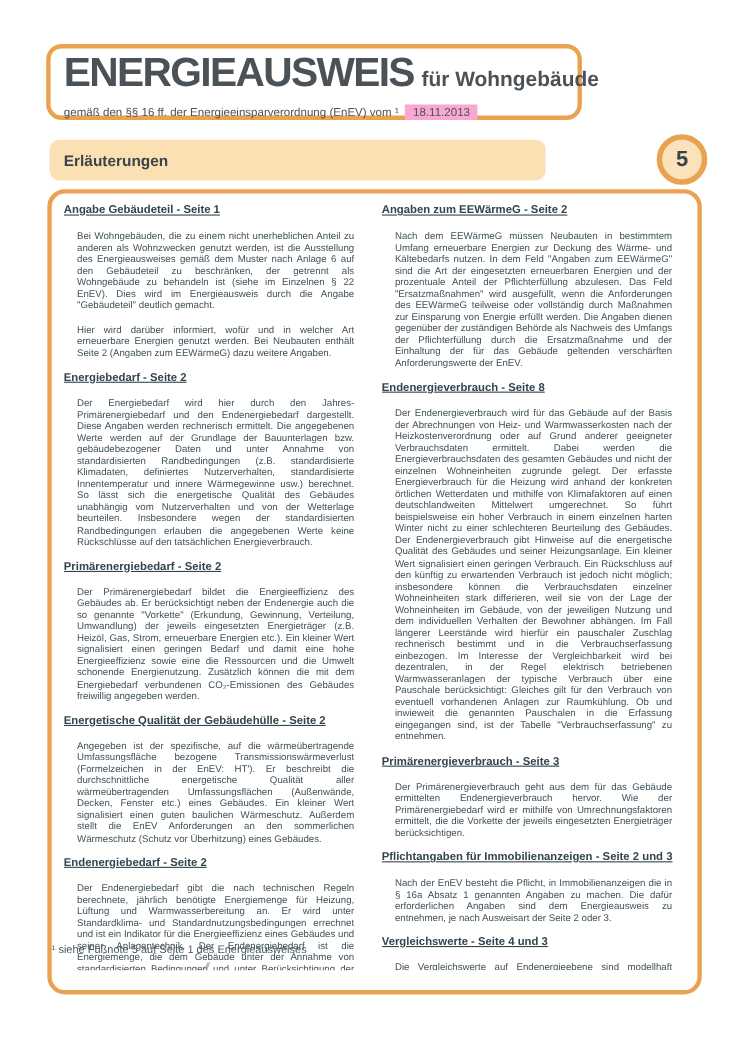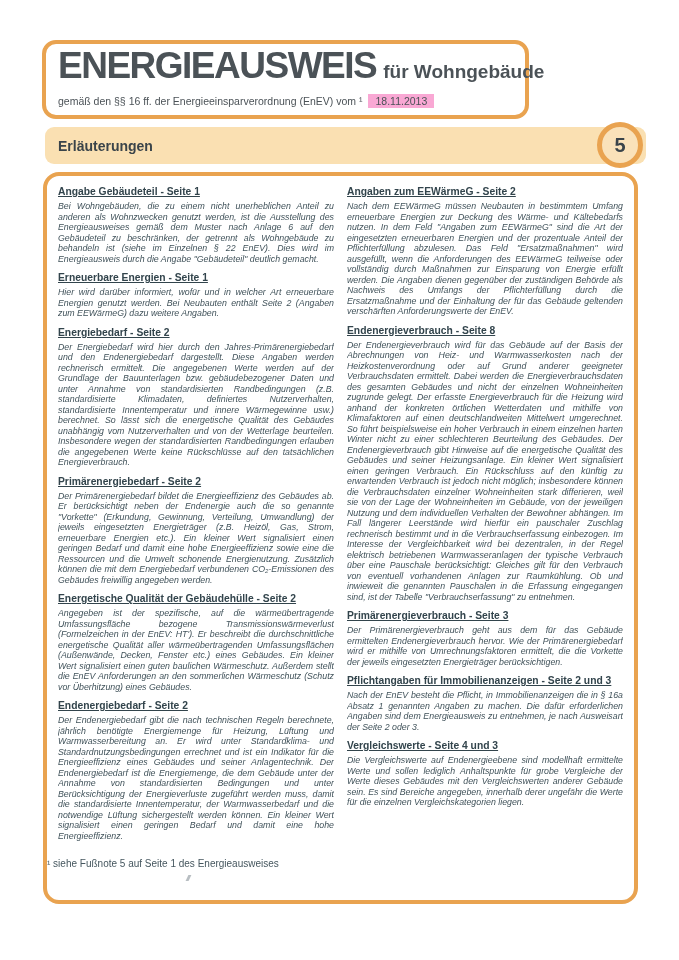--- a/index.html
+++ b/index.html
@@ -6,42 +6,42 @@
   .page{
     position:relative;
     width:679px;height:960px;
     background:#ffffff;
     font-family:"Liberation Sans", sans-serif;
     color:#40525a;
     overflow:hidden;
   }
   
   .header-box{
-    position:absolute;left:42px;top:40px;width:487px;height:79px;
+    position:absolute;left:42px;top:40px;width:487px;height:69px;
     border:4px solid #E9A350;border-radius:14px;
     box-sizing:border-box;background:#fff;
     padding:2px 0 0 12px;
   }
   .title-row{white-space:nowrap;line-height:40px;}
   .main-title{
     font-size:37px;font-weight:700;letter-spacing:-1.5px;color:#4b5257;
   }
   .title-suffix{
     font-size:19px;font-weight:700;color:#4b5257;margin-left:7px;
   }
   .subtitle-row{
     margin-top:1px;font-size:10.5px;color:#4b5257;white-space:nowrap;
   }
   .date-box{
     display:inline-block;background:#f9a8d4;color:#4b5257;
     padding:1px 7px;margin-left:6px;font-size:10.5px;
   }
   
   .section-bar{
-    position:absolute;left:45px;top:127px;width:601px;height:37px;
+    position:absolute;left:45px;top:127px;width:451px;height:37px;
     background:#FAE0B2;border-radius:9px;box-sizing:border-box;
     display:flex;align-items:center;padding-left:13px;
   }
   .section-bar-label{font-size:14px;font-weight:700;color:#3a444a;}
   .page-circle{
     position:absolute;left:597px;top:122px;width:36px;height:36px;
     border:5px solid #E9A350;border-radius:50%;
     background:#FAE2BA;display:flex;align-items:center;justify-content:center;
     font-size:20px;font-weight:700;color:#3a444a;
   }
@@ -55,22 +55,22 @@
   }
   .column{flex:1 1 0;min-width:0;overflow:hidden;}
   .section{margin:0;}
   .section-heading{
     margin:8px 0 4px 0;
     font-size:10.3px;font-weight:700;color:#32444c;
     text-decoration:underline;
   }
   .section:first-child .section-heading{margin-top:1px;}
   .section-paragraph{
-    margin:0;font-size:8.8px;line-height:10.5px;
-    text-align:justify;color:#40525a;font-style:italic;
+    margin:12px;font-size:8.8px;line-height:10.5px;
+    text-align:justify;color:#40525a;
   }
   
   .footnote{
     position:absolute;left:47px;top:858px;
     font-size:10px;color:#45565e;
   }
   .speck{
     position:absolute;left:187px;top:875px;width:3px;height:6px;
     background:#9aa3a8;transform:skewX(-25deg);opacity:.7;
   }
@@ -98,21 +98,20 @@
   </div>
 
   <div class="content-box">
 
     <div class="column">
       <div class="section">
         <h3 class="section-heading">Angabe Gebäudeteil - Seite 1</h3>
         <p class="section-paragraph">Bei Wohngebäuden, die zu einem nicht unerheblichen Anteil zu anderen als Wohnzwecken genutzt werden, ist die Ausstellung des Energieausweises gemäß dem Muster nach Anlage 6 auf den Gebäudeteil zu beschränken, der getrennt als Wohngebäude zu behandeln ist (siehe im Einzelnen § 22 EnEV). Dies wird im Energieausweis durch die Angabe "Gebäudeteil" deutlich gemacht.</p>
       </div>
       <div class="section">
-        <h3 class="section-heading">Erneuerbare Energien - Seite 1</h3>
         <p class="section-paragraph">Hier wird darüber informiert, wofür und in welcher Art erneuerbare Energien genutzt werden. Bei Neubauten enthält Seite 2 (Angaben zum EEWärmeG) dazu weitere Angaben.</p>
       </div>
       <div class="section">
         <h3 class="section-heading">Energiebedarf - Seite 2</h3>
         <p class="section-paragraph">Der Energiebedarf wird hier durch den Jahres-Primärenergiebedarf und den Endenergiebedarf dargestellt. Diese Angaben werden rechnerisch ermittelt. Die angegebenen Werte werden auf der Grundlage der Bauunterlagen bzw. gebäudebezogener Daten und unter Annahme von standardisierten Randbedingungen (z.B. standardisierte Klimadaten, definiertes Nutzerverhalten, standardisierte Innentemperatur und innere Wärmegewinne usw.) berechnet. So lässt sich die energetische Qualität des Gebäudes unabhängig vom Nutzerverhalten und von der Wetterlage beurteilen. Insbesondere wegen der standardisierten Randbedingungen erlauben die angegebenen Werte keine Rückschlüsse auf den tatsächlichen Energieverbrauch.</p>
       </div>
       <div class="section">
         <h3 class="section-heading">Primärenergiebedarf - Seite 2</h3>
         <p class="section-paragraph">Der Primärenergiebedarf bildet die Energieeffizienz des Gebäudes ab. Er berücksichtigt neben der Endenergie auch die so genannte "Vorkette" (Erkundung, Gewinnung, Verteilung, Umwandlung) der jeweils eingesetzten Energieträger (z.B. Heizöl, Gas, Strom, erneuerbare Energien etc.). Ein kleiner Wert signalisiert einen geringen Bedarf und damit eine hohe Energieeffizienz sowie eine die Ressourcen und die Umwelt schonende Energienutzung. Zusätzlich können die mit dem Energiebedarf verbundenen CO₂-Emissionen des Gebäudes freiwillig angegeben werden.</p>
       </div>

